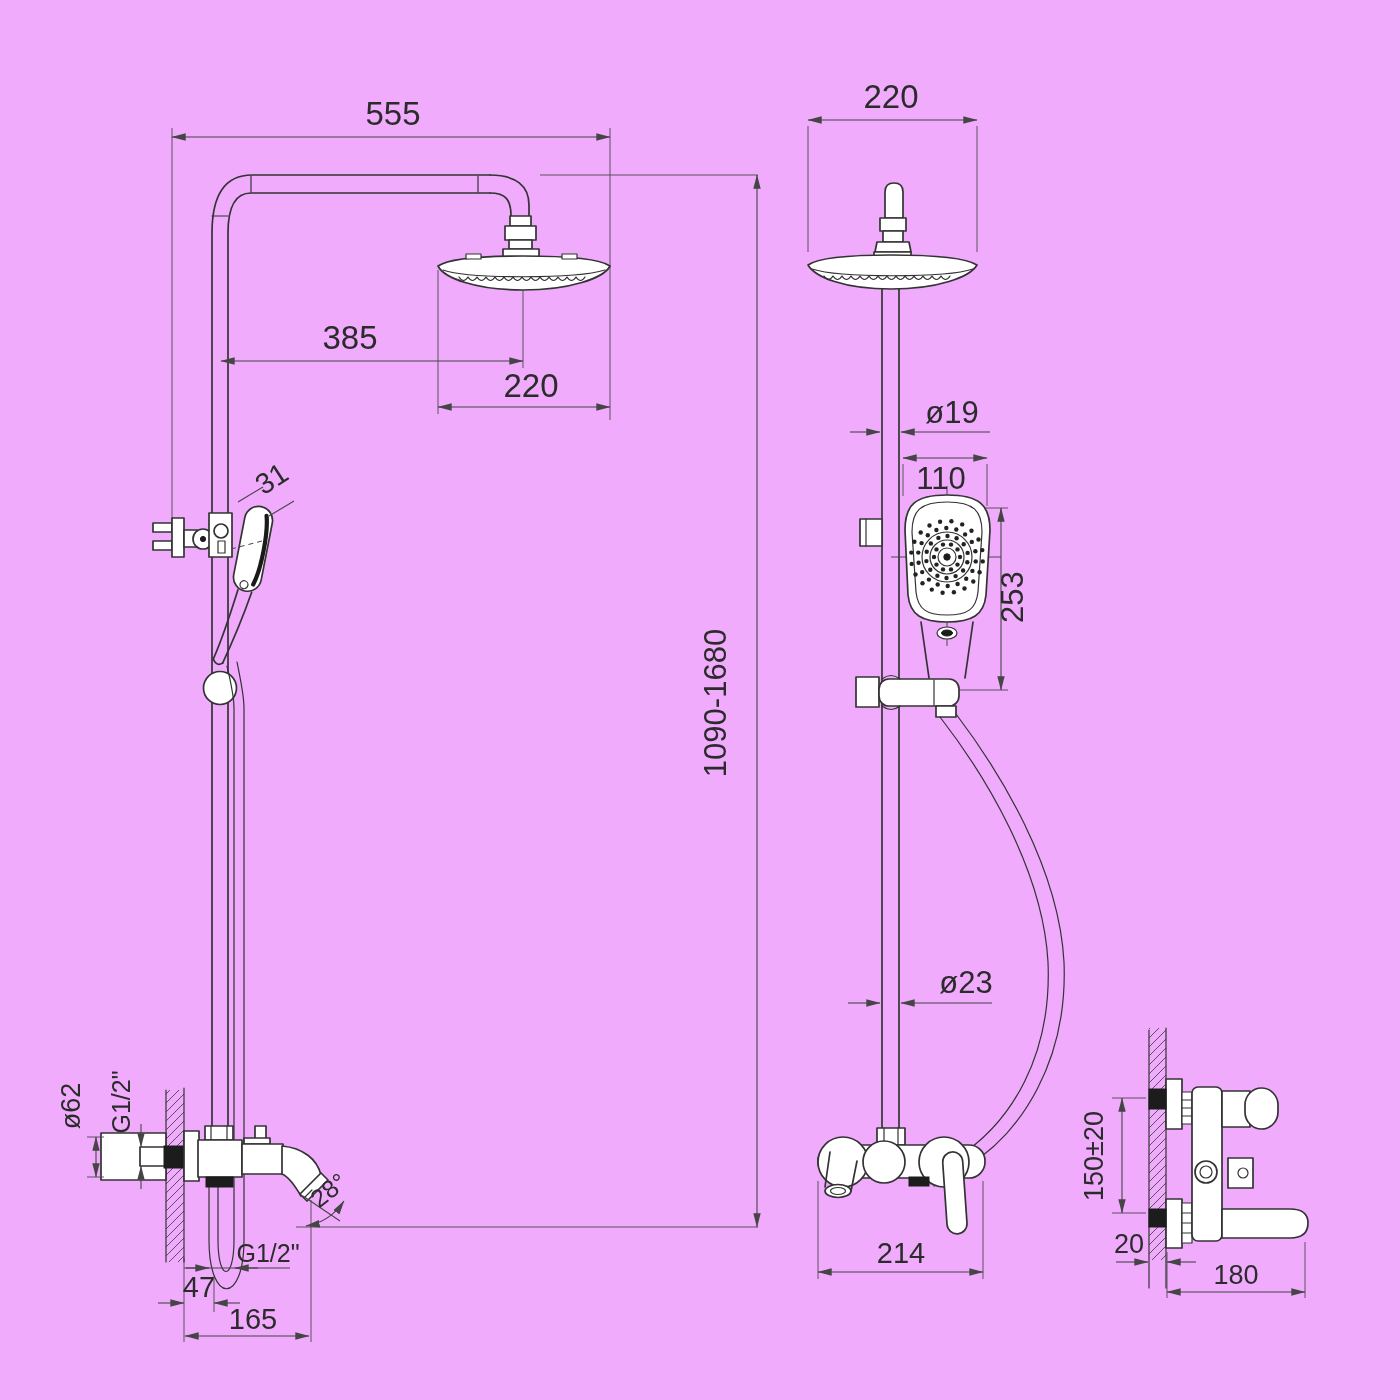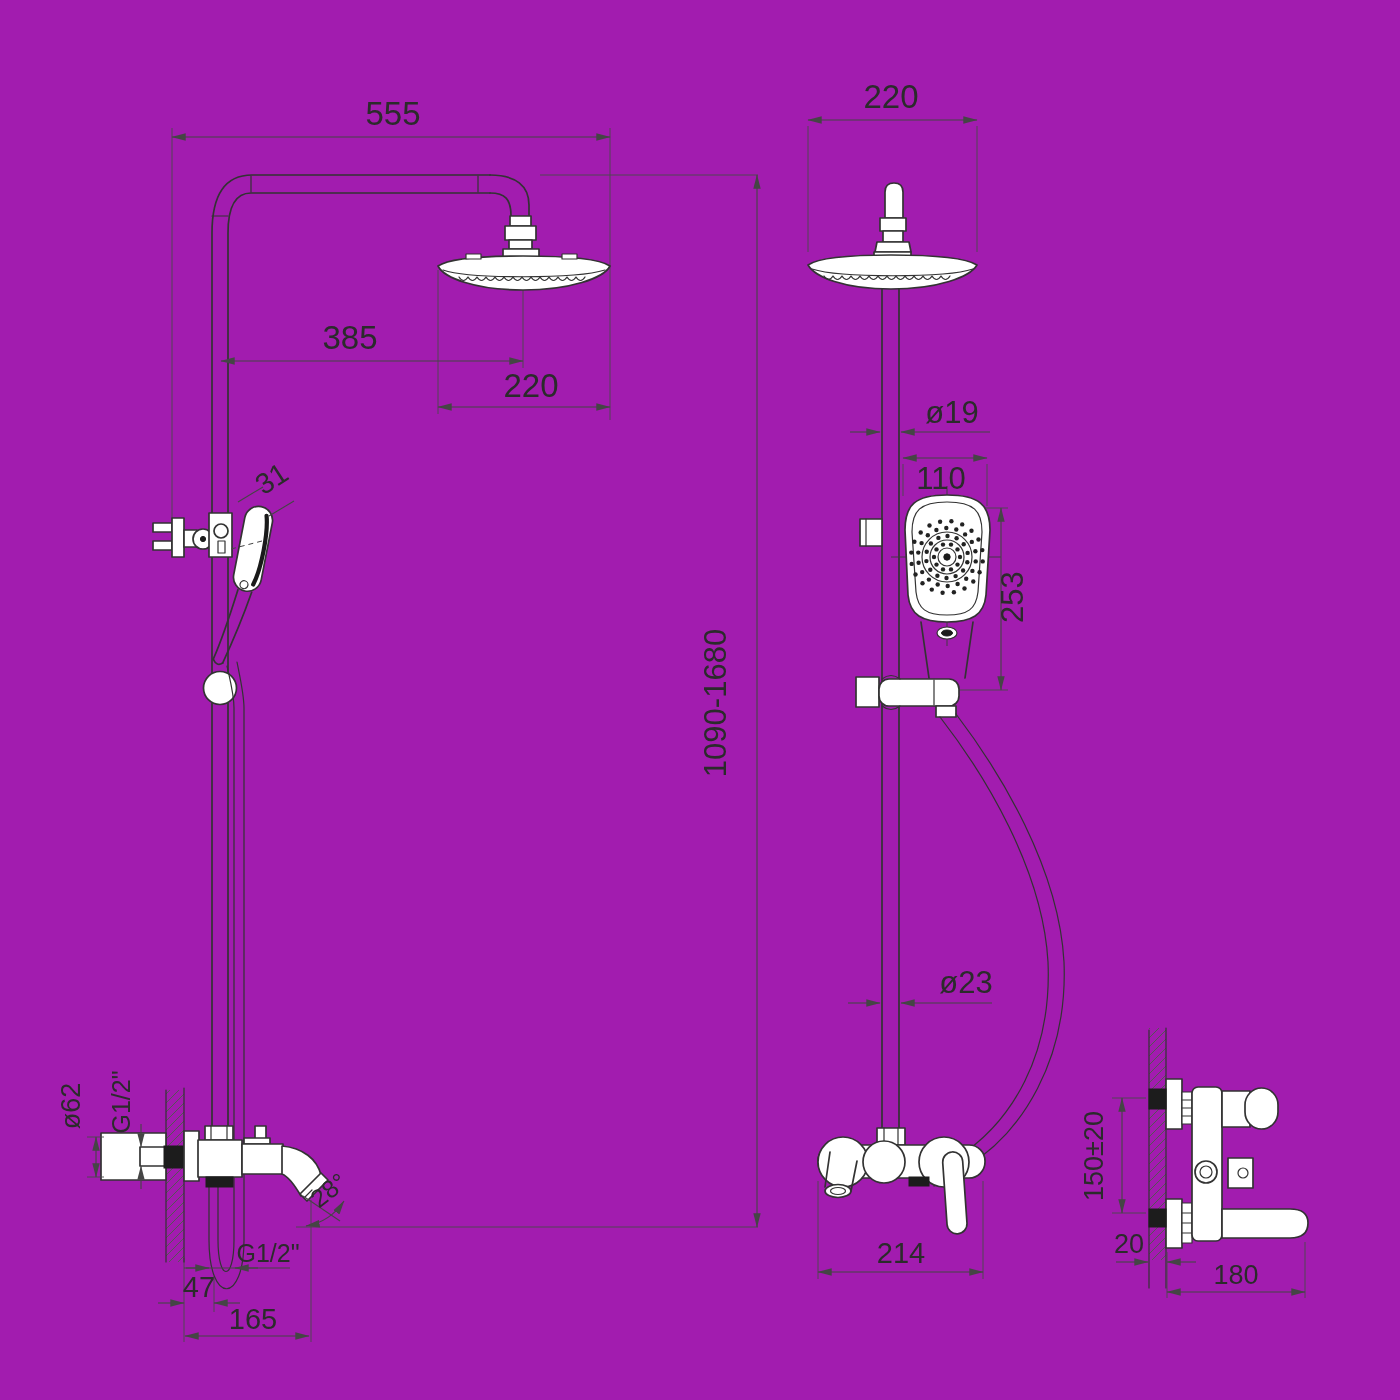--- a/index.html
+++ b/index.html
@@ -1,16 +1,16 @@
 <!DOCTYPE html>
 <html><head>
 <meta charset="utf-8">
 <style>
   html,body{margin:0;padding:0;background:#fff;}
-  .page{width:1400px;height:1400px;background:#a21caf;position:relative;overflow:hidden;}
+  .page{width:1400px;height:1400px;background:#f0abfc;position:relative;overflow:hidden;}
   svg{display:block;}
   svg text{font-family:"Liberation Sans","DejaVu Sans",sans-serif;fill:#2b2b2b;}
   .t33{font-size:33px;}
   .t31{font-size:31px;}
   .t29{font-size:29px;}
   .t27{font-size:27px;}
   .t25{font-size:25px;}
   .obj{stroke:#333;stroke-width:1.7;fill:none;stroke-linejoin:round;stroke-linecap:round;}
   .obj2{stroke:#333;stroke-width:1.2;fill:none;stroke-linejoin:round;stroke-linecap:round;}
   .wf{stroke:#333;stroke-width:1.7;fill:#fff;stroke-linejoin:round;}

